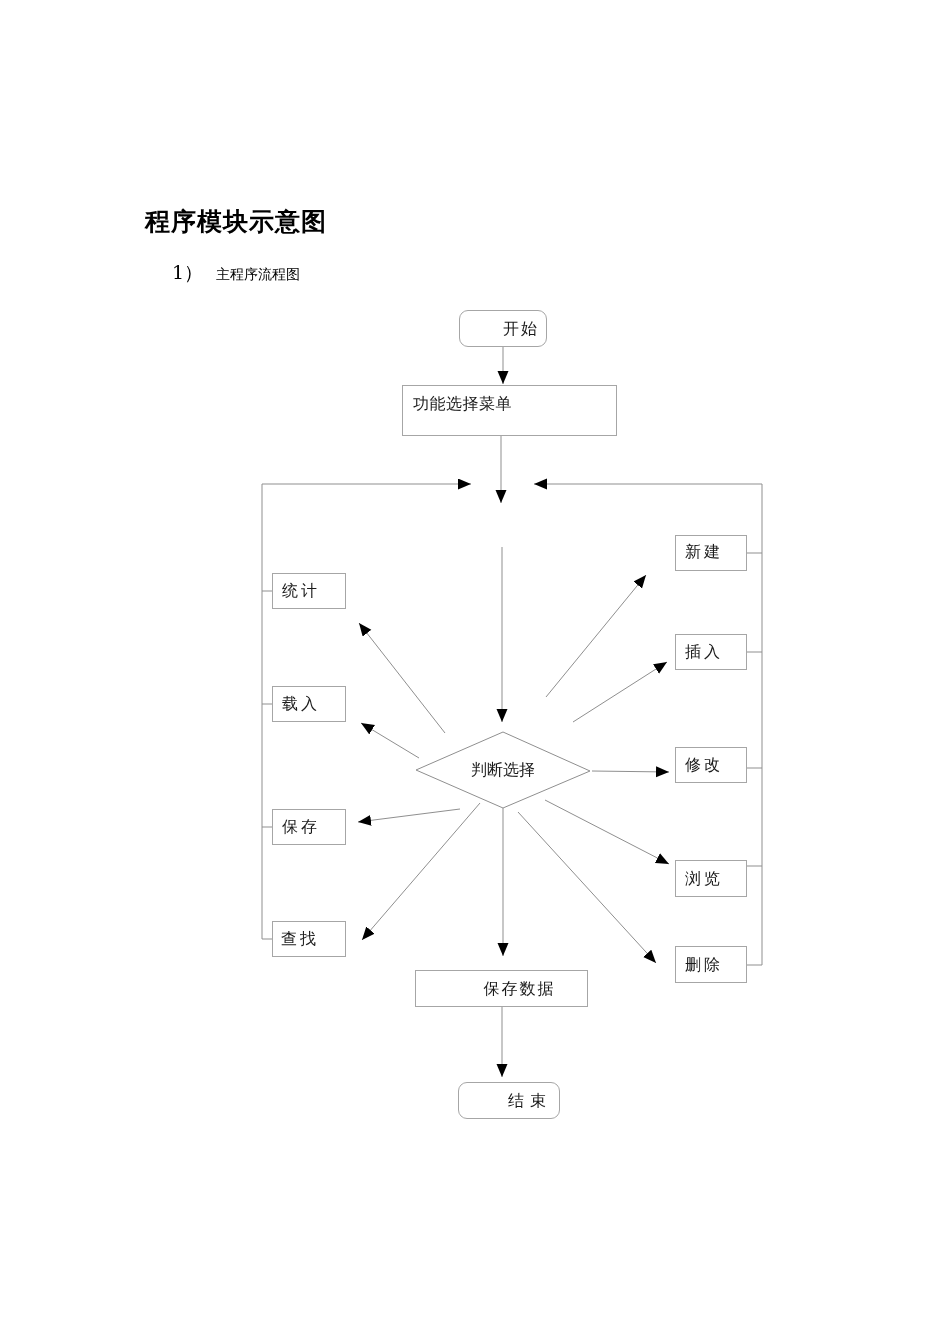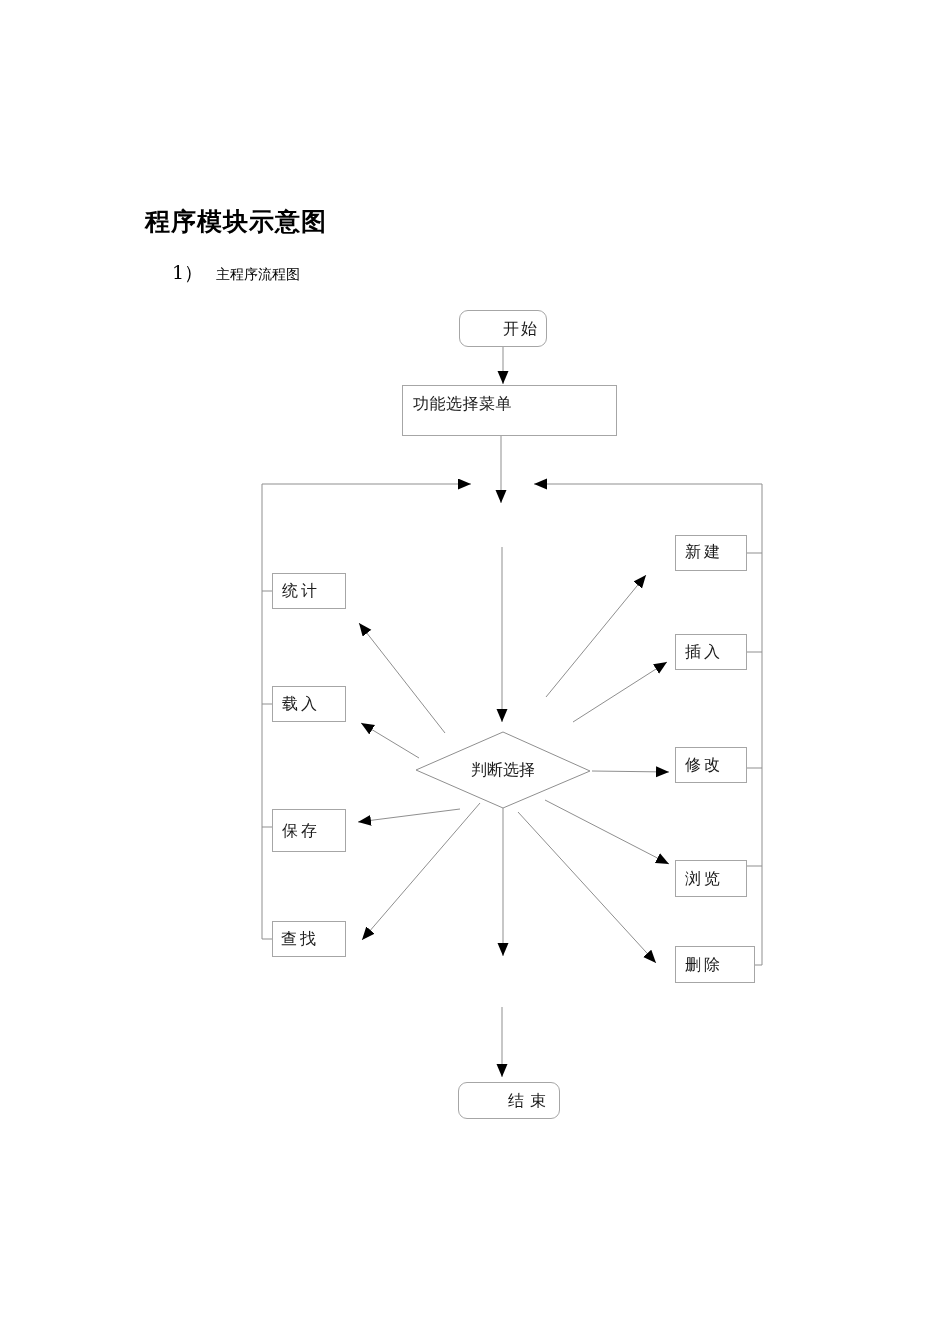--- a/index.html
+++ b/index.html
@@ -81,25 +81,26 @@
 
   <div class="node terminal center ls2" style="left:459px;top:310px;width:88px;height:37px;">开始</div>
 
   <div class="node menu" style="left:402px;top:385px;width:215px;height:51px;letter-spacing:0.5px;">功能选择菜单</div>
 
 
   <div class="node decision-label" style="left:416px;top:732px;width:174px;height:76px;">判断选择</div>
 
   <div class="node leftpad ls3" style="left:272px;top:573px;width:74px;height:36px;">统计</div>
   <div class="node leftpad ls3" style="left:272px;top:686px;width:74px;height:36px;">载入</div>
-  <div class="node leftpad ls3" style="left:272px;top:809px;width:74px;height:43px;">保存</div>
+  <div class="node leftpad ls3" style="left:272px;top:809px;width:74px;height:36px;">保存</div>
   <div class="node leftpad ls3" style="left:272px;top:921px;width:74px;height:36px;padding-left:8px;">查找</div>
 
   <div class="node leftpad ls3" style="left:675px;top:535px;width:72px;height:36px;font-family:Liberation Mono, monospace;">新建</div>
   <div class="node leftpad ls3" style="left:675px;top:634px;width:72px;height:36px;">插入</div>
   <div class="node leftpad ls3" style="left:675px;top:747px;width:72px;height:36px;">修改</div>
   <div class="node leftpad ls3" style="left:675px;top:846px;width:72px;height:37px;margin-top:14px;">浏览</div>
-  <div class="node leftpad ls3" style="left:675px;top:946px;width:80px;height:37px;">删除</div>
+  <div class="node leftpad ls3" style="left:675px;top:946px;width:72px;height:37px;">删除</div>
 
+  <div class="node center ls2" style="left:415px;top:970px;width:173px;height:37px;">保存数据</div>
 
   <div class="node terminal center ls6" style="left:458px;top:1082px;width:102px;height:37px;">结束</div>
 
 </div>
 
 </body></html>

